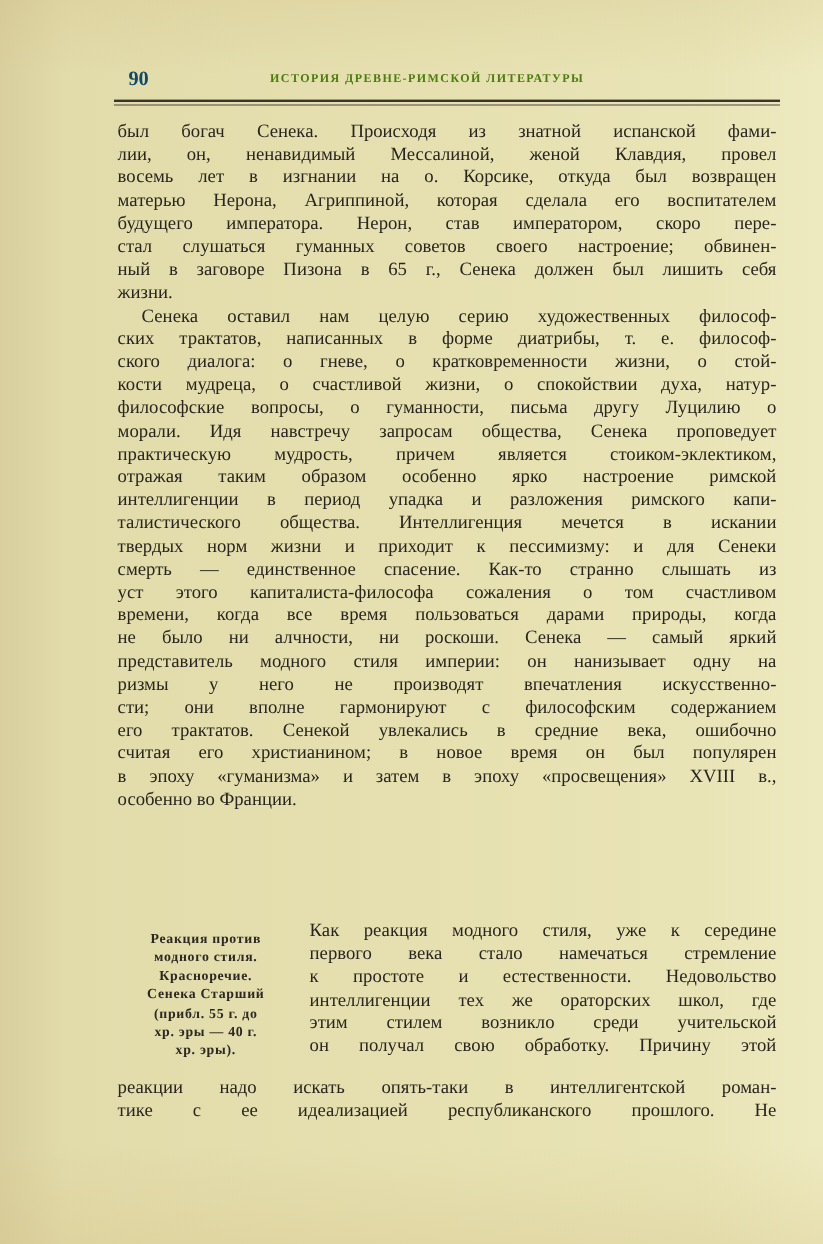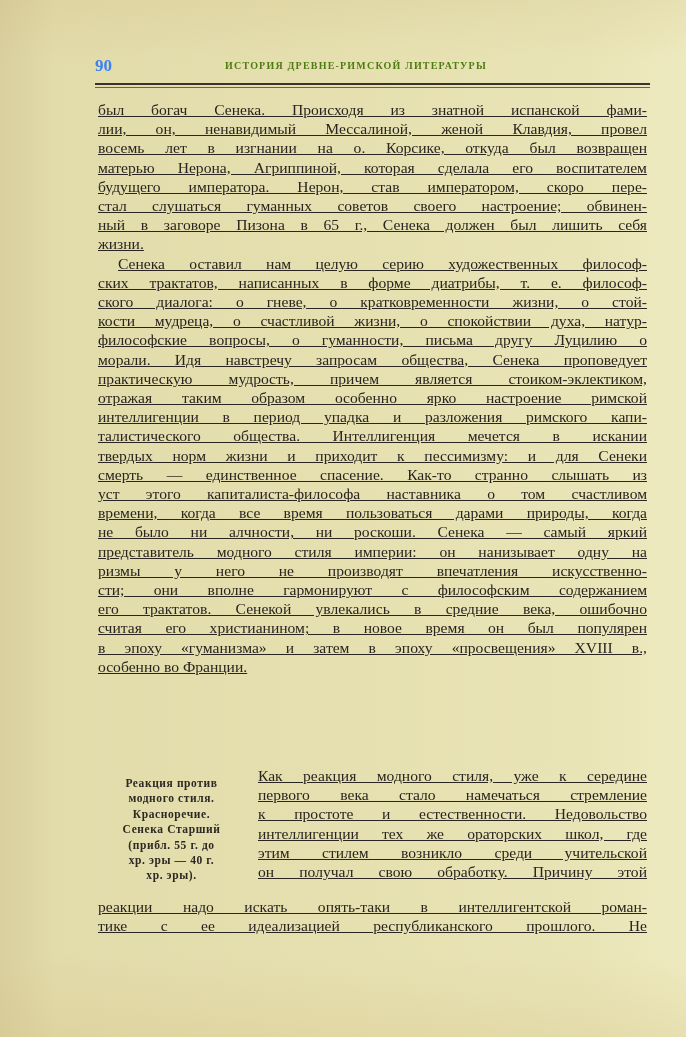--- a/index.html
+++ b/index.html
@@ -24,25 +24,25 @@
     }
     .header {
       position: absolute;
       left: 95px;
       top: 56px;
       width: 555px;
       height: 22px;
     }
     .page-number {
       position: absolute;
-      left: 0;
+      left: 12px;
       top: 0;
       font-size: 17px;
       font-weight: bold;
-      color: #3b82f6;
+      color: #0c4a6e;
       text-align: center;
     }
     .running-title {
       position: absolute;
       left: 130px;
       top: 4px;
       font-size: 10px;
       letter-spacing: 1.2px;
       color: #4d7c0f;
       font-weight: bold;
@@ -122,21 +122,20 @@
     .tail-para span {
       display: block;
       text-align: justify;
       text-align-last: justify;
     }
     .line {
       display: block;
       text-align: justify;
       text-align-last: justify;
       white-space: nowrap;
-      text-decoration: underline;
     }
     .line.last {
       text-align-last: left;
     }
   </style>
 </head>
 <body>
 
 <div class="page-tint"></div>
 
@@ -164,21 +163,21 @@
     <span class="line">ского диалога: о гневе, о кратковременности жизни, о стой-</span>
     <span class="line">кости мудреца, о счастливой жизни, о спокойствии духа, натур-</span>
     <span class="line">философские вопросы, о гуманности, письма другу Луцилию о</span>
     <span class="line">морали.  Идя навстречу запросам общества, Сенека проповедует</span>
     <span class="line">практическую мудрость, причем является стоиком-эклектиком,</span>
     <span class="line">отражая таким образом особенно ярко настроение римской</span>
     <span class="line">интеллигенции в период упадка и разложения римского капи-</span>
     <span class="line">талистического общества.  Интеллигенция мечется в искании</span>
     <span class="line">твердых норм жизни и приходит к пессимизму: и для Сенеки</span>
     <span class="line">смерть — единственное спасение.  Как-то странно слышать из</span>
-    <span class="line">уст этого капиталиста-философа наставника о том счастливом</span>
+    <span class="line">уст этого капиталиста-философа сожаления о том счастливом</span>
     <span class="line">времени, когда все время пользоваться дарами природы, когда</span>
     <span class="line">не было ни алчности, ни роскоши.  Сенека — самый яркий</span>
     <span class="line">представитель модного стиля империи: он нанизывает одну на</span>
     <span class="line">ризмы у него не производят впечатления искусственно-</span>
     <span class="line">сти; они вполне гармонируют с философским содержанием</span>
     <span class="line">его трактатов.  Сенекой увлекались в средние века, ошибочно</span>
     <span class="line">считая его христианином; в новое время он был популярен</span>
     <span class="line">в эпоху «гуманизма» и затем в эпоху «просвещения» XVIII в.,</span>
     <span class="line last">особенно во Франции.</span>
   </p>

